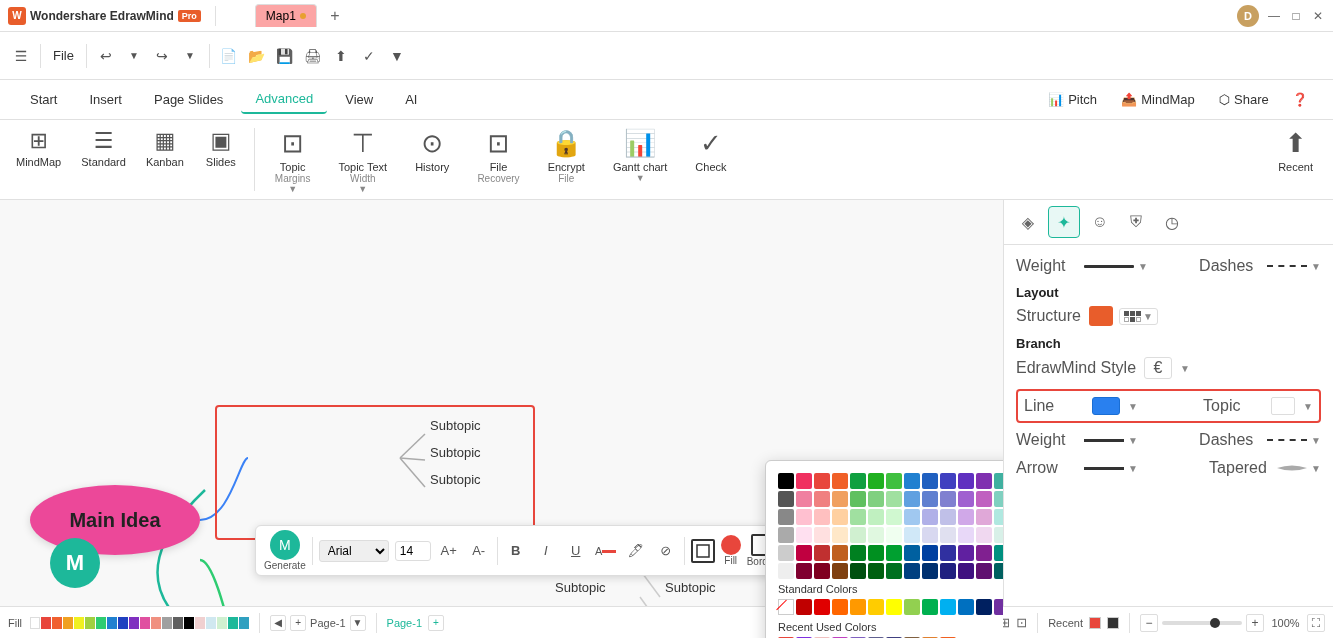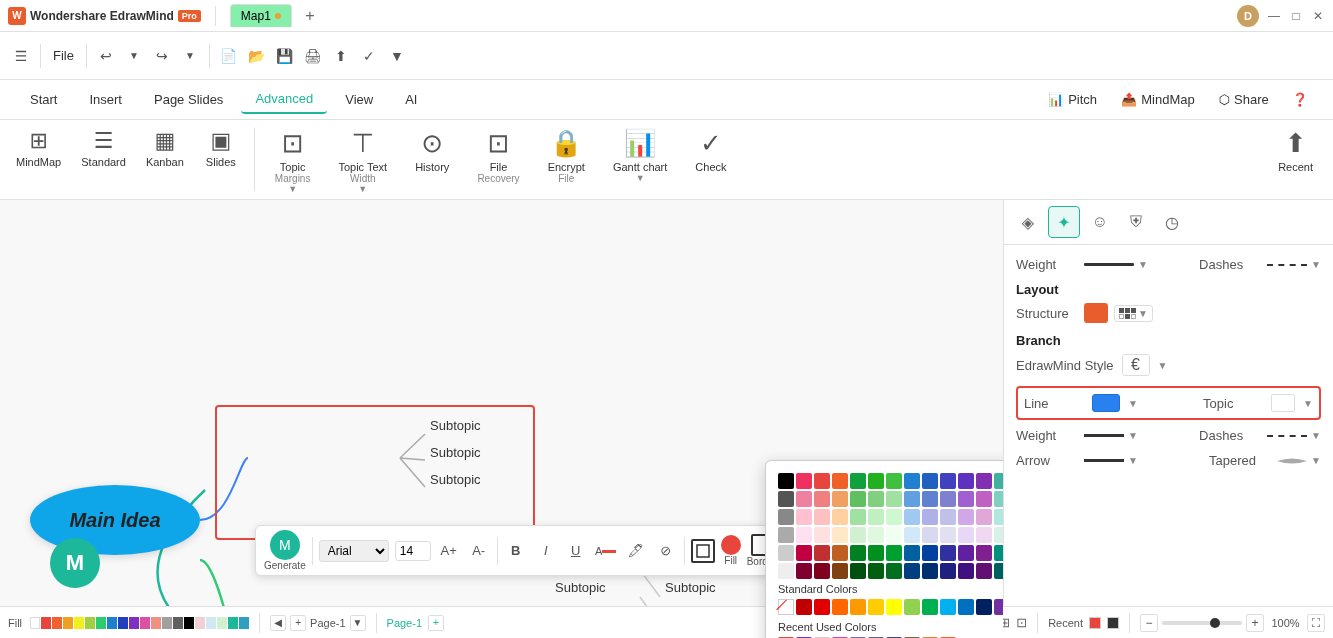--- a/index.html
+++ b/index.html
@@ -7,21 +7,21 @@
 
     
     .title-bar {
       display: flex; align-items: center; height: 32px; background: #fff;
       border-bottom: 1px solid #e0e0e0; padding: 0 8px; gap: 8px;
     }
     .title-bar-logo { display: flex; align-items: center; gap: 4px; font-size: 12px; font-weight: 600; color: #333; }
     .logo-icon { width: 18px; height: 18px; background: #e85d2b; border-radius: 3px; display: flex; align-items: center; justify-content: center; color: #fff; font-size: 10px; font-weight: bold; }
     .pro-badge { background: #e85d2b; color: #fff; font-size: 9px; padding: 1px 4px; border-radius: 2px; }
     .tab-item { display: flex; align-items: center; gap: 4px; padding: 4px 10px; background: #f5f5f5; border-radius: 4px 4px 0 0; font-size: 12px; cursor: pointer; border: 1px solid #ddd; border-bottom: none; }
-    .tab-item.active { background: #86efac; }
+    .tab-item.active { background: #fca5a5; margin-left: 25px; }
     .tab-dot { width: 6px; height: 6px; background: #e8a030; border-radius: 50%; }
     .add-tab { width: 20px; height: 20px; display: flex; align-items: center; justify-content: center; cursor: pointer; color: #666; font-size: 16px; }
     .title-spacer { flex: 1; }
     .title-bar-right { display: flex; align-items: center; gap: 8px; }
     .user-avatar { width: 22px; height: 22px; background: #c8a060; border-radius: 50%; display: flex; align-items: center; justify-content: center; color: #fff; font-size: 11px; font-weight: bold; }
     .win-btn { width: 14px; height: 14px; display: flex; align-items: center; justify-content: center; cursor: pointer; color: #666; font-size: 12px; }
 
     
     .toolbar { display: flex; align-items: center; height: 48px; background: #fff; border-bottom: 1px solid #e0e0e0; padding: 0 8px; gap: 4px; }
     .toolbar-left { display: flex; align-items: center; gap: 2px; }
@@ -50,25 +50,24 @@
 
     
     .main-area { display: flex; width: 100%; height: calc(638px - 200px); position: relative; }
 
     
     .canvas { flex: 1; background: #f8f8f8; position: relative; overflow: hidden; }
 
     
     .main-idea-node {
       position: absolute; left: 30px; top: 285px;
-      width: 170px; height: 70px; background: #0ea5e9; border-radius: 50%;
+      width: 170px; height: 70px; background: #ec4899; border-radius: 50%;
       display: flex; align-items: center; justify-content: center;
       font-size: 20px; font-weight: bold; color: #222;
       box-shadow: 0 2px 8px rgba(0,0,0,0.15);
-      font-style: italic;
     }
     .main-topic-red {
       position: absolute; left: 245px; top: 230px;
       background: #e8463c; color: #fff; font-size: 18px; font-weight: bold;
       padding: 10px 22px; border-radius: 6px;
       border: 2px solid #3b82f6;
     }
     .selection-box {
       position: absolute; left: 215px; top: 205px;
       width: 320px; height: 135px;
@@ -117,21 +116,21 @@
     
     .right-panel {
       width: 330px; background: #fff; border-left: 1px solid #e0e0e0;
       display: flex; flex-direction: column;
     }
     .rp-tabs { display: flex; align-items: center; padding: 6px 8px; gap: 4px; border-bottom: 1px solid #e0e0e0; }
     .rp-tab { width: 32px; height: 32px; display: flex; align-items: center; justify-content: center; border-radius: 4px; cursor: pointer; color: #666; font-size: 16px; }
     .rp-tab.active { background: #e8f8f5; color: #1db89a; border: 1px solid #1db89a; }
     .rp-body { padding: 12px; flex: 1; overflow-y: auto; }
     .rp-row { display: flex; align-items: center; gap: 8px; margin-bottom: 10px; }
-    .rp-label { font-size: 13px; color: #555; min-width: 60px; }
+    .rp-label { font-size: 16px; color: #555; min-width: 60px; }
     .rp-dropdown-arrow { font-size: 10px; color: #888; }
     .rp-section-title { font-size: 13px; font-weight: 600; color: #222; margin: 8px 0 6px 0; }
     .rp-color-box { width: 24px; height: 20px; background: #e85d2b; border-radius: 3px; cursor: pointer; }
     .line-blue { width: 28px; height: 18px; background: #2980ef; border-radius: 3px; border: 1px solid #1a6ed4; cursor: pointer; }
     .connector-preview { width: 28px; height: 22px; border: 1px solid #ddd; border-radius: 3px; display: flex; align-items: center; justify-content: center; font-size: 16px; color: #555; cursor: pointer; }
     .reset-style-btn {
       width: 100%; padding: 8px; background: #fff; border: 1px solid #ddd;
       border-radius: 4px; font-size: 12px; color: #333; cursor: pointer;
       text-align: center; margin-top: 8px;
     }

